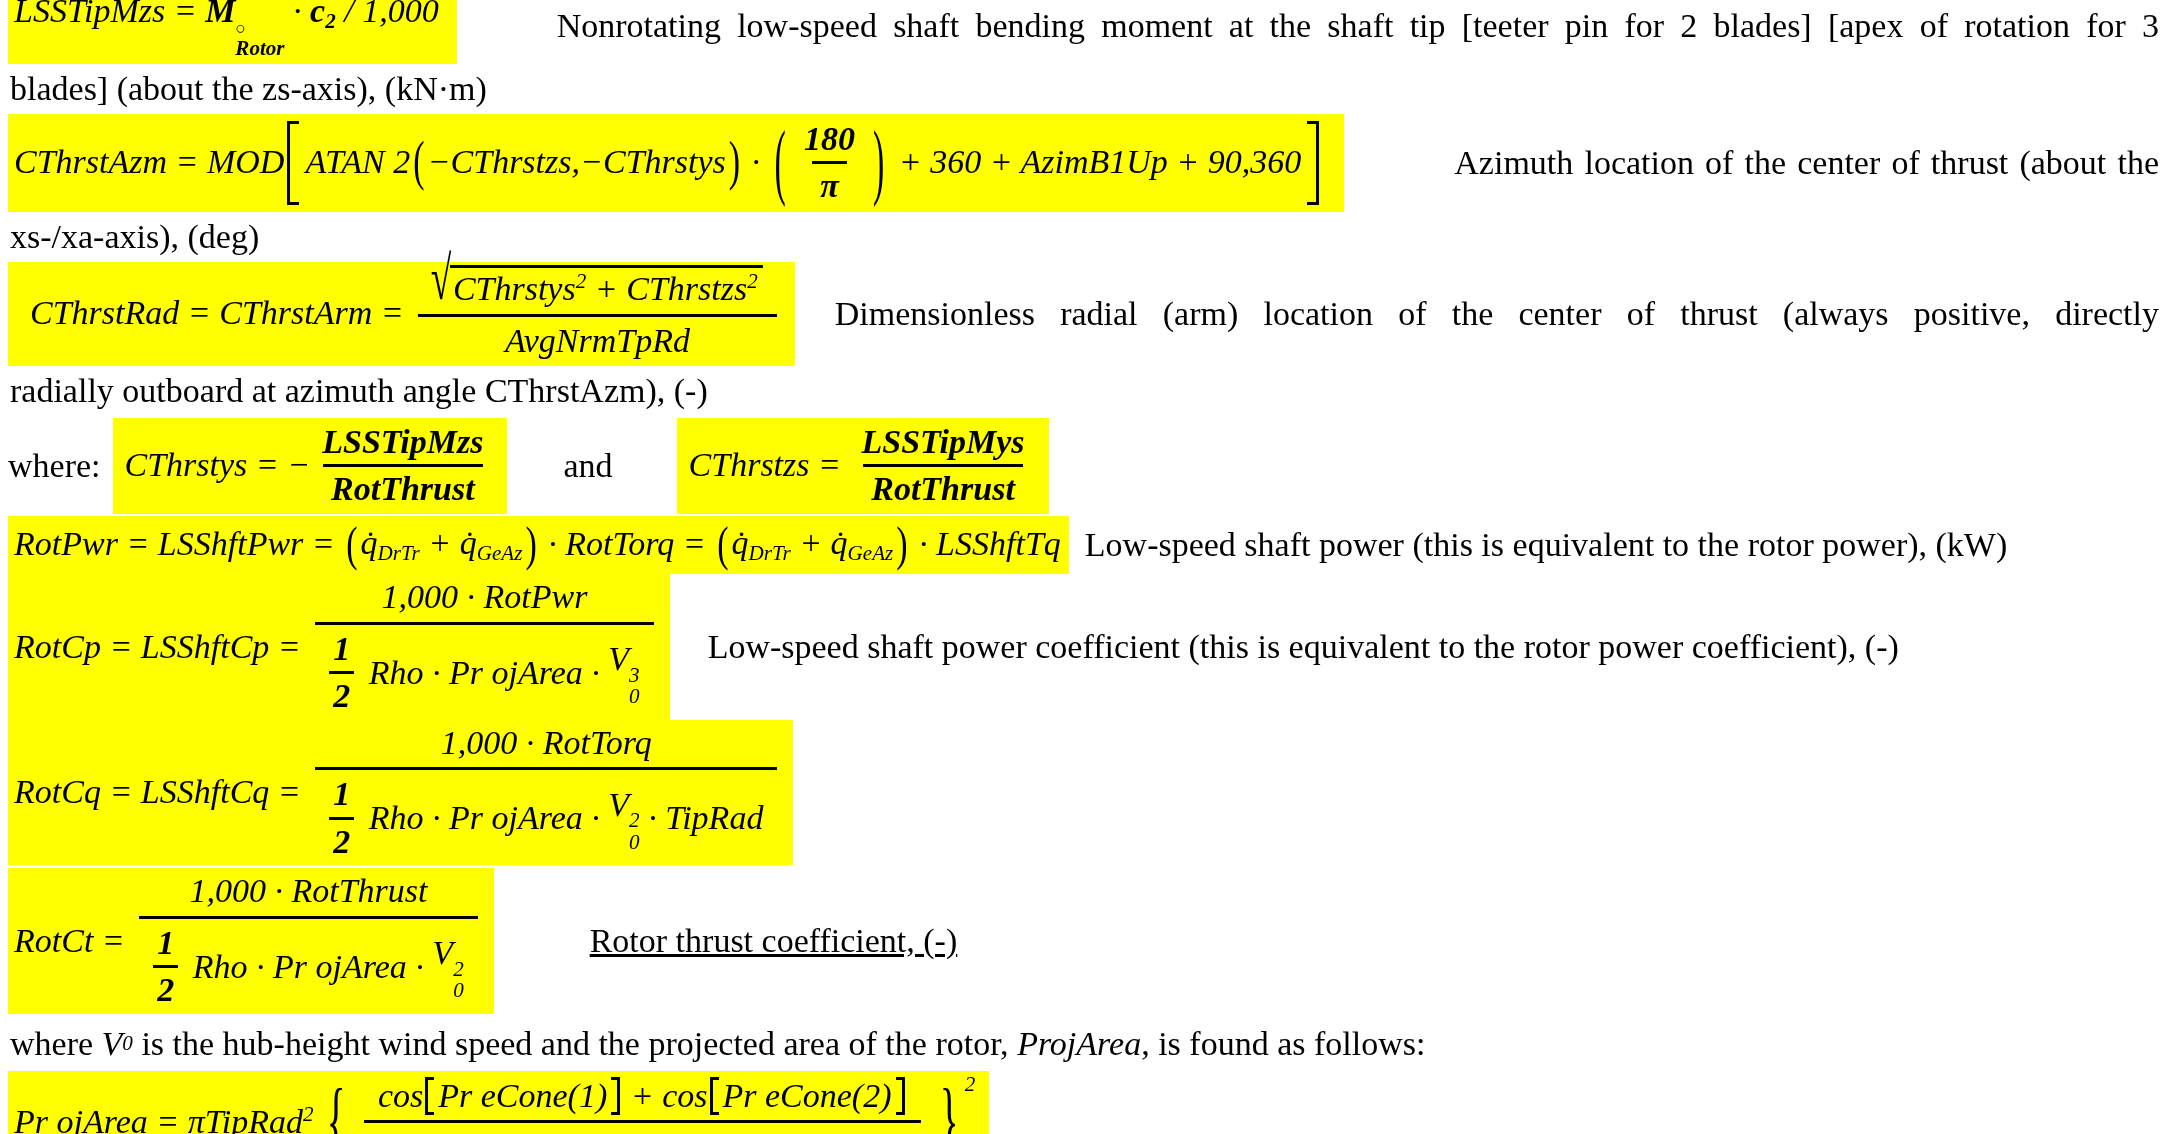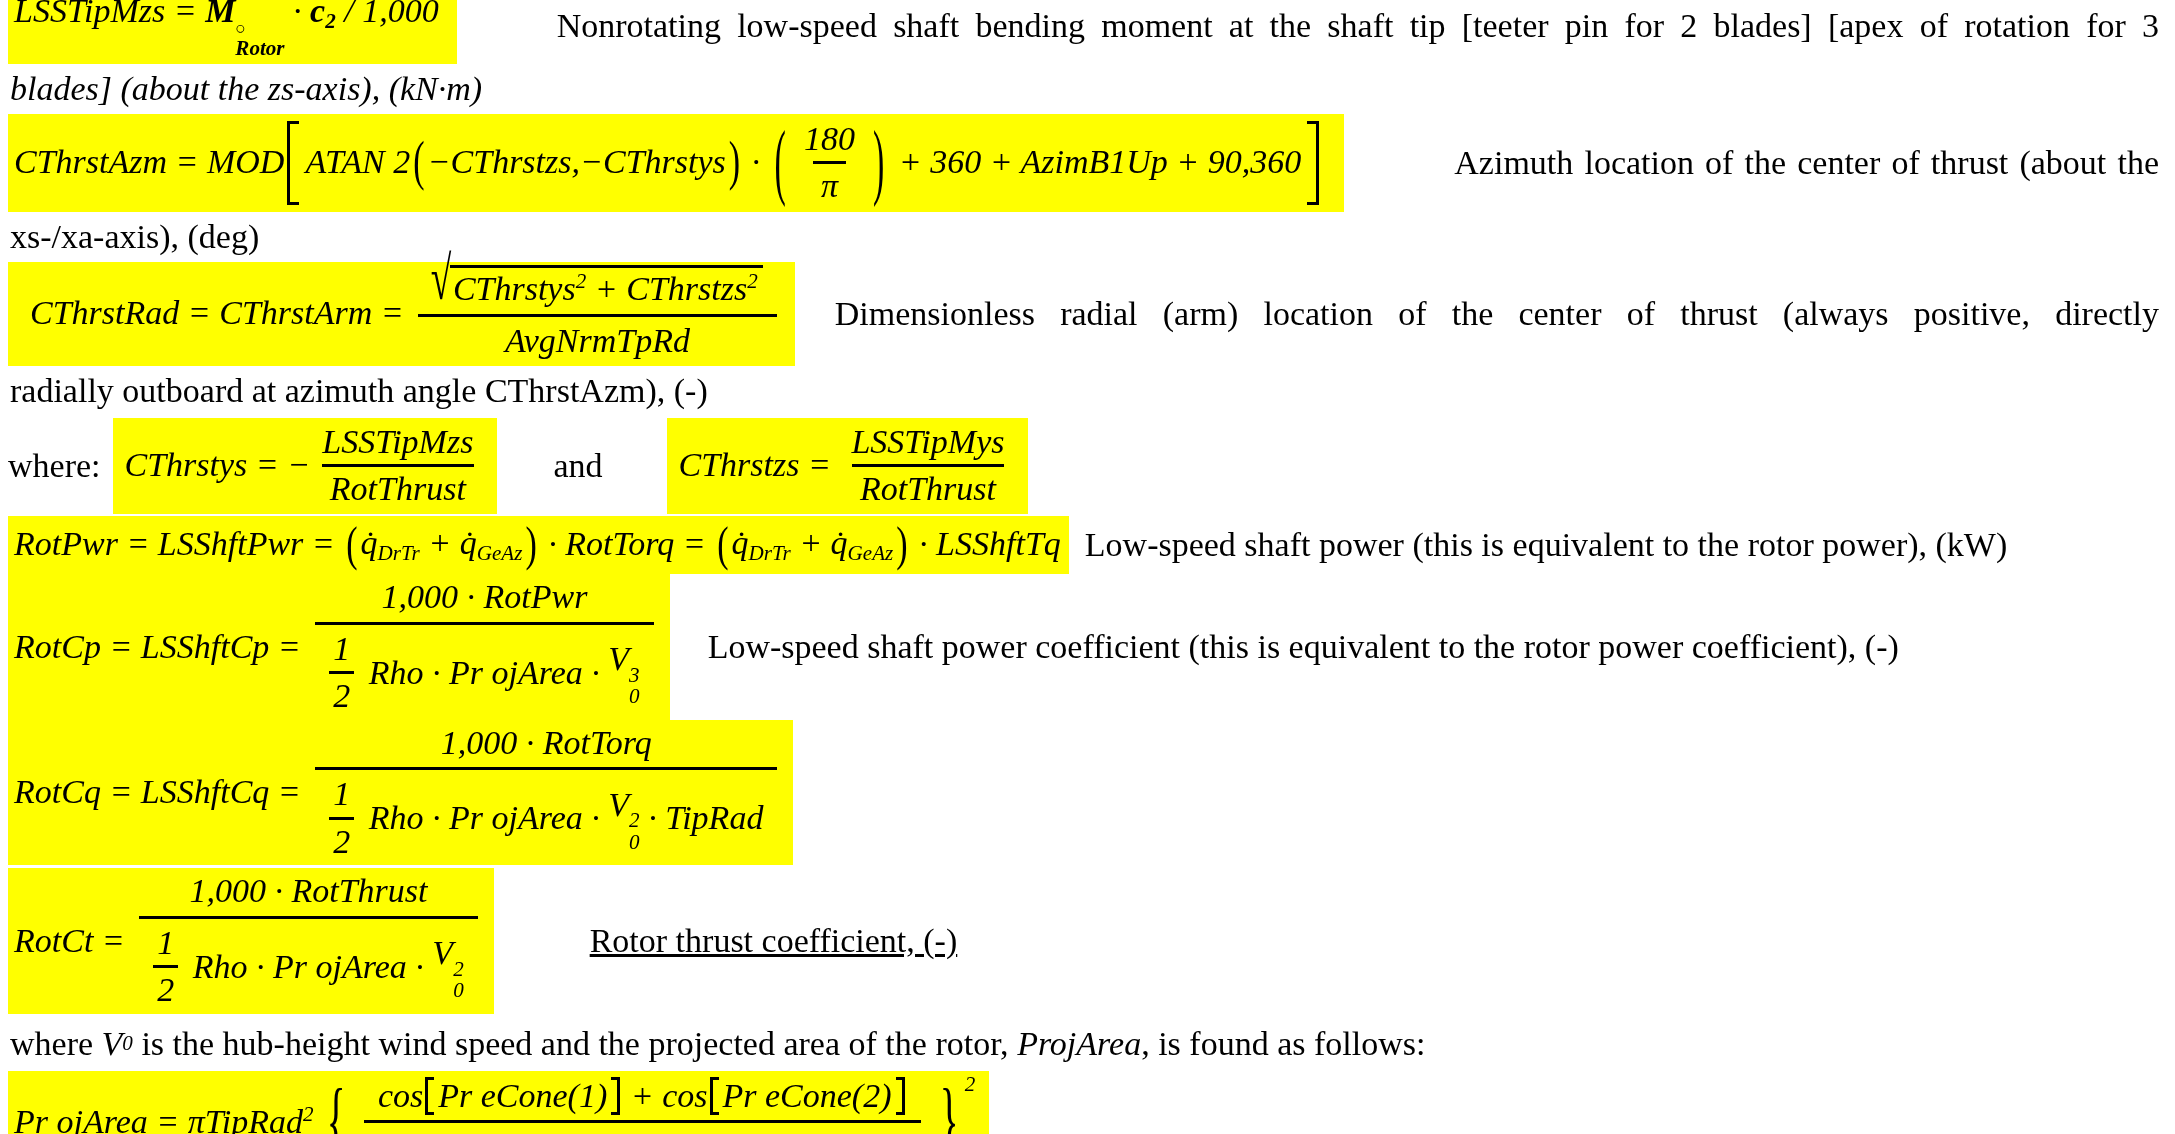--- a/index.html
+++ b/index.html
@@ -24,21 +24,21 @@
   .just { flex: 1; text-align: justify; text-align-last: justify; }
 
   .sub { font-size: 0.62em; vertical-align: -0.3em; }
   .sup { font-size: 0.62em; vertical-align: 0.55em; }
   .supsub { display: inline-flex; flex-direction: column; align-items: flex-start;
             font-size: 0.62em; line-height: 1.0; vertical-align: -0.55em; }
   .supsub .sst { font-size: 0.85em; }
   .supsub .ssb { }
 
   
-  .frac { display: inline-flex; flex-direction: column; align-items: center; text-align: center; margin: 0 4px; }
+  .frac { display: inline-flex; flex-direction: column; align-items: center; text-align: center; margin: 0 4px; font-weight: bold; }
   .frac .fn { padding: 0 8px 1px; }
   .frac .fd { border-top: 3px solid #000; padding: 1px 8px 0; }
   .bigfrac { display: inline-flex; flex-direction: column; align-items: stretch; text-align: center; margin: 0 6px; }
   .bigfrac .bfn { display: flex; align-items: center; justify-content: center; padding: 0 14px 3px; }
   .bigfrac .bfd { border-top: 3px solid #000; display: flex; align-items: center; justify-content: center; padding: 3px 14px 0; }
   .half { margin: 0 6px 0 0; }
   .half .fn { padding: 0 4px 1px; }
   .half .fd { border-top: 3px solid #000; padding: 1px 4px 0; }
 
   
@@ -53,21 +53,21 @@
   .brRs { align-self: stretch; width: 9px; border: 3px solid #000; border-left: none; margin: 2px 2px 2px 4px; }
   .topsup { align-self: flex-start; font-size: 0.62em; margin: -4px 0 0 -6px; }
 
   
   .radix { font-style: normal; display: inline-block; transform: scale(1.1, 1.8); transform-origin: 70% 76%; margin-right: -1px; }
   .radicand { border-top: 3px solid #000; padding: 0 5px 1px 3px; white-space: pre; }
 
   
   .r1 .hl { padding: 2px 18px 5px 6px; }
   .r1 .desc { margin-left: 100px; }
-  .r2 { height: 50px; display: flex; align-items: center; font-style: italic; }
+  .r2 { height: 50px; display: flex; align-items: center; }
   .r3 .hl { padding: 4px 22px 4px 6px; }
   .r3 .desc { margin-left: 110px; }
   .r4 { height: 50px; display: flex; align-items: center; }
   .r5 .hl { padding: 3px 12px 3px 22px; }
   .r5 .desc { margin-left: 40px; }
   .r6 { height: 50px; display: flex; align-items: center; }
   .r7 { margin: 2px 0; }
   .r7 .hl { padding: 3px 12px; margin-left: 12px; }
   .r7 .sep { font-size: 34px; margin: 0 52px 0 56px; }
   .r8 .hl { padding: 6px 8px 8px 6px; }

